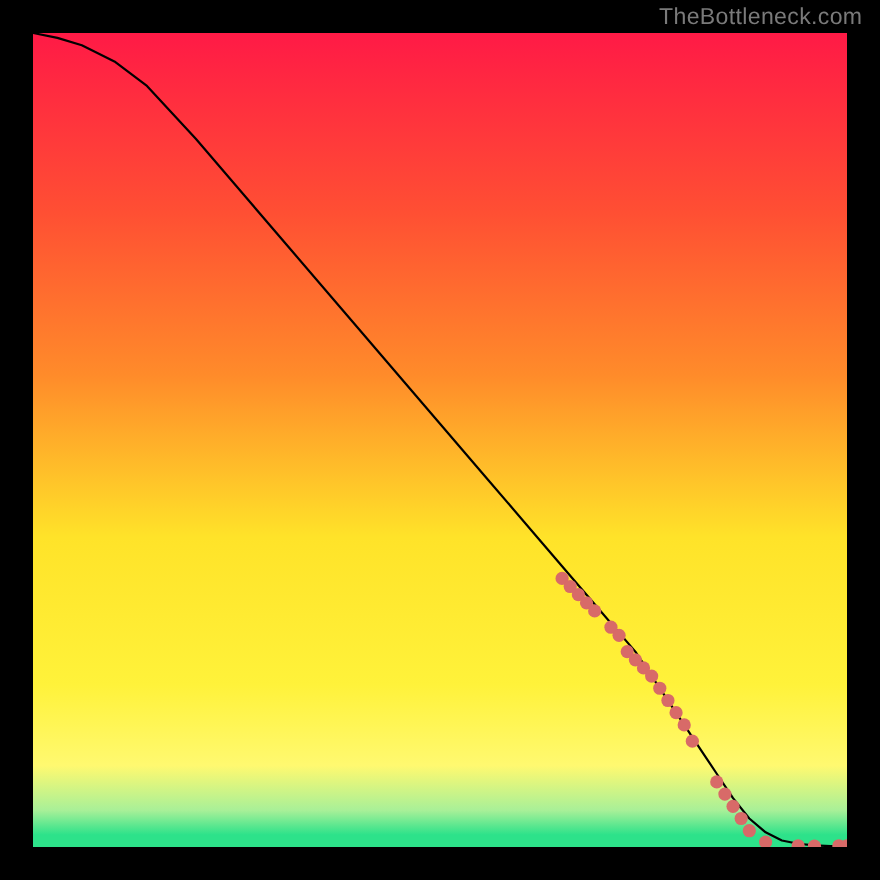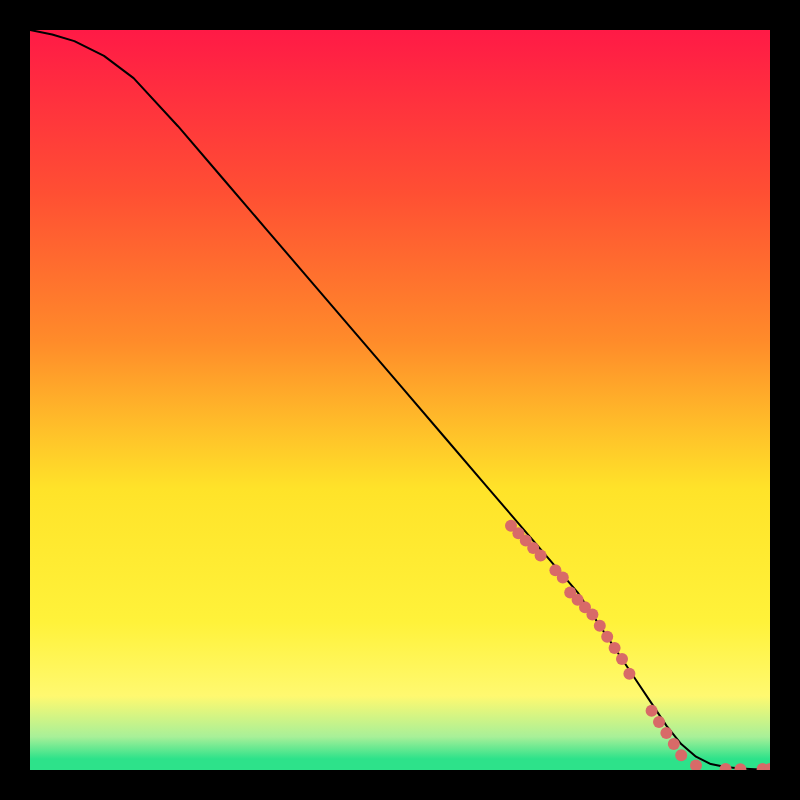--- a/index.html
+++ b/index.html
@@ -38,20 +38,21 @@
   .plot svg {
     display: block;
     width: 740px;
     height: 740px;
   }
 </style>
 </head>
 <body>
 
 <div class="wrap">
+  <div class="watermark">TheBottleneck.com</div>
 
   <div class="plot">
     <svg id="chart-svg" viewBox="0 0 740 740" preserveAspectRatio="none">
         <defs>
           <linearGradient id="bg-grad" x1="0" y1="0" x2="0" y2="1">
             <stop offset="0%" stop-color="#ff1a46"></stop>
             <stop offset="22%" stop-color="#ff4f33"></stop>
             <stop offset="42%" stop-color="#ff8b2a"></stop>
             <stop offset="62%" stop-color="#ffe329"></stop>
             <stop offset="80%" stop-color="#fff23a"></stop>

